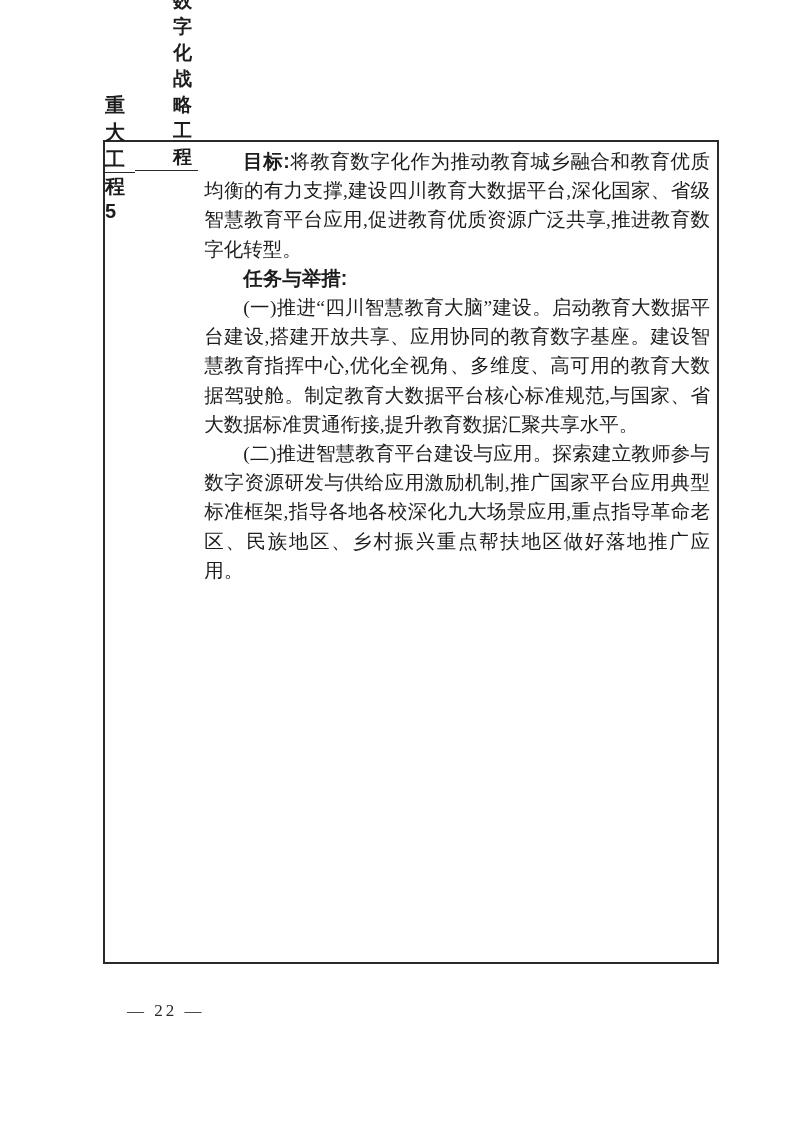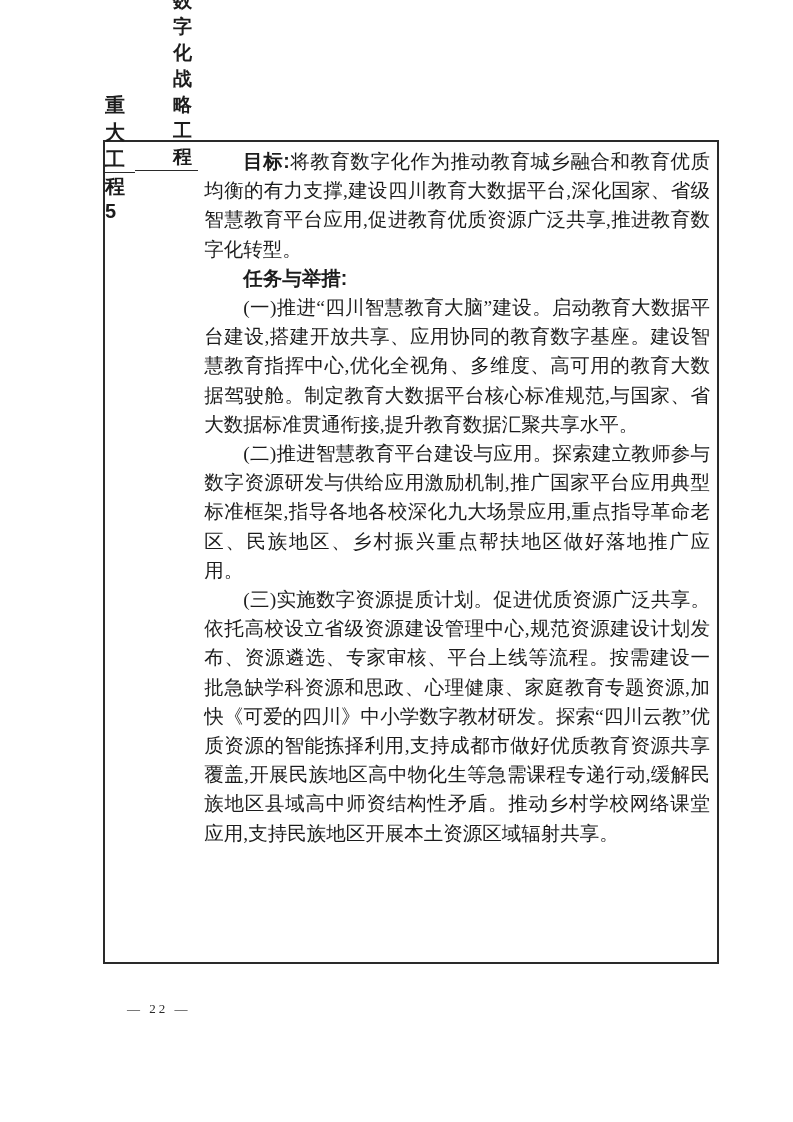--- a/index.html
+++ b/index.html
@@ -71,21 +71,21 @@
     font-style: normal;
   }
   .tasks-heading {
     font-family: "Liberation Sans", "DejaVu Sans", sans-serif;
     font-weight: bold;
   }
   .page-number {
     position: absolute;
     left: 127px;
     top: 1001px;
-    font-size: 13px;
+    font-size: 17px;
     letter-spacing: 3px;
     color: #2a2a2a;
   }
 </style>
 </head>
 <body>
 
 <div class="page">
 
   <div class="doc-table">
@@ -101,21 +101,20 @@
     <div class="row-body">
 
       <p class="para"><span class="bold-label">目标:</span><span>将教育数字化作为推动教育城乡融合和教育优质均衡的有力支撑,建设四川教育大数据平台,深化国家、省级智慧教育平台应用,促进教育优质资源广泛共享,推进教育数字化转型。</span></p>
 
       <p class="para tasks-heading">任务与举措:</p>
 
       <p class="para">(一)推进“四川智慧教育大脑”建设。启动教育大数据平台建设,搭建开放共享、应用协同的教育数字基座。建设智慧教育指挥中心,优化全视角、多维度、高可用的教育大数据驾驶舱。制定教育大数据平台核心标准规范,与国家、省大数据标准贯通衔接,提升教育数据汇聚共享水平。</p>
 
       <p class="para">(二)推进智慧教育平台建设与应用。探索建立教师参与数字资源研发与供给应用激励机制,推广国家平台应用典型标准框架,指导各地各校深化九大场景应用,重点指导革命老区、民族地区、乡村振兴重点帮扶地区做好落地推广应用。</p>
 
-      <p class="para">(三)实施数字资源提质计划。促进优质资源广泛共享。依托高校设立省级资源建设管理中心,规范资源建设计划发布、资源遴选、专家审核、平台上线等流程。按需建设一批急缺学科资源和思政、心理健康、家庭教育专题资源,加快《可爱的四川》中小学数字教材研发。探索“四川云教”优质资源的智能拣择利用,支持成都市做好优质教育资源共享覆盖,开展民族地区高中物化生等急需课程专递行动,缓解民族地区县域高中师资结构性矛盾。推动乡村学校网络课堂应用,支持民族地区开展本土资源区域辐射共享。</p>
 
 
     </div>
   </div>
 
   <div class="page-number">— 22 —</div>
 
 </div>
 
 </body></html>

